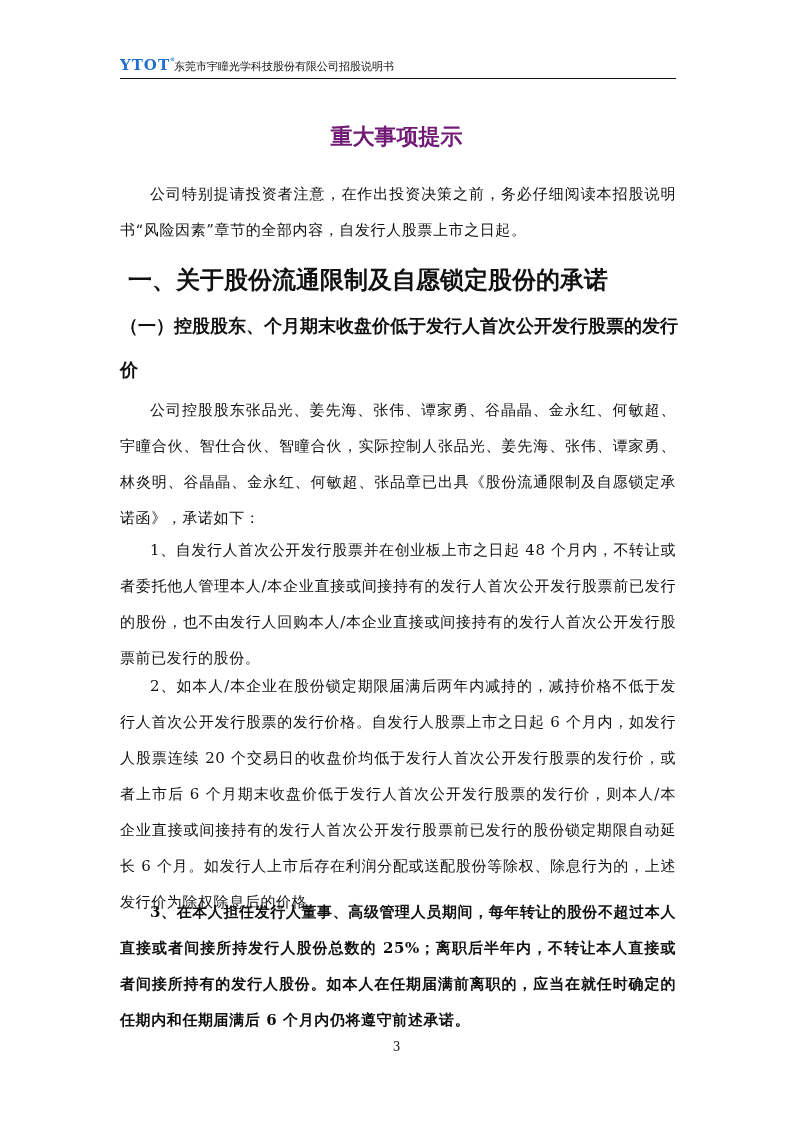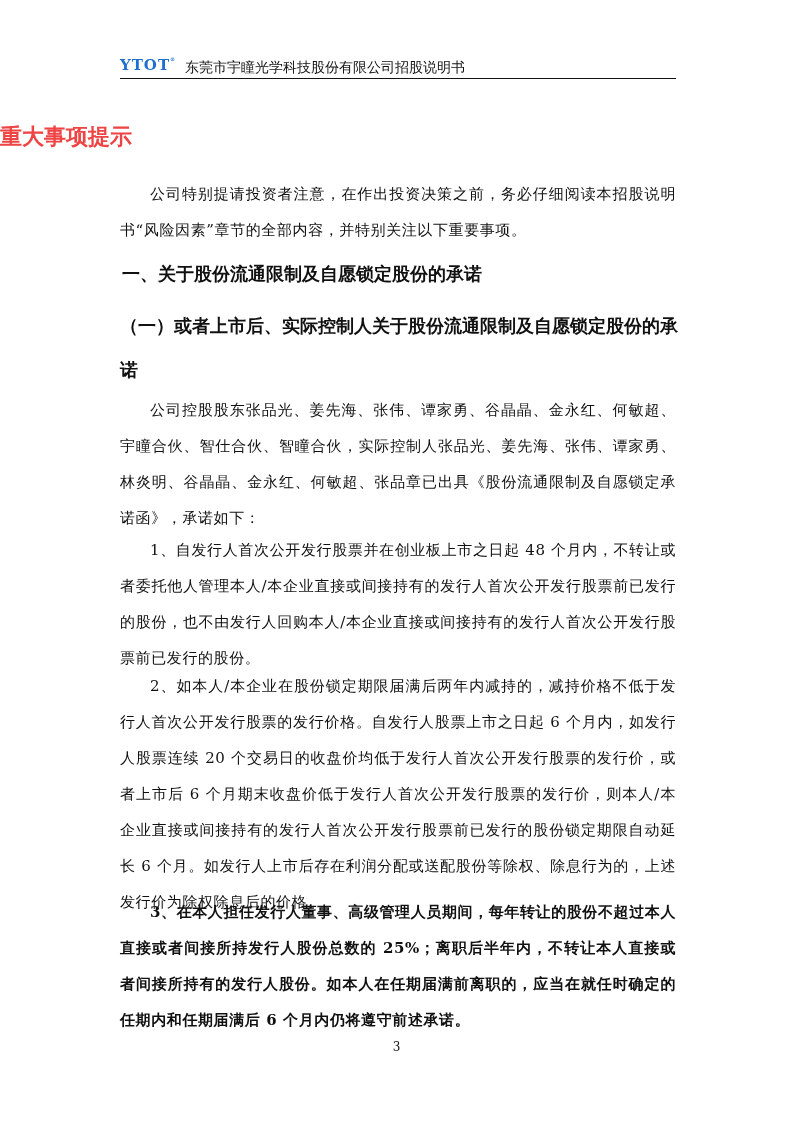--- a/index.html
+++ b/index.html
@@ -3,48 +3,48 @@
 <meta charset="utf-8">
 <style>
   html, body { margin: 0; padding: 0; background: #ffffff; }
   body { width: 793px; height: 1122px; position: relative; overflow: hidden;
          font-family: "DejaVu Serif", "Liberation Serif", serif; color: #111; }
   .header { position: absolute; left: 120px; top: 56px; width: 556px; height: 22px;
             border-bottom: 1.5px solid #111; }
   .logo { position: absolute; left: 0; top: 0; font-family: "DejaVu Serif", serif;
           font-weight: bold; font-size: 15px; color: #1f6fd1; letter-spacing: 1px; }
   .logo sup { font-size: 5px; vertical-align: top; }
-  .header-title { position: absolute; left: 65px; top: 3px; font-family: "DejaVu Sans", sans-serif;
-                  font-size: 14px; color: #111; }
-  .page-title { position: absolute; left: 0; width: 793px; top: 122px; 
-                font-family: "DejaVu Sans", sans-serif; font-size: 22px; font-weight: bold; color: #ef4444; }
+  .header-title { position: absolute; left: 54px; top: 3px; font-family: "DejaVu Sans", sans-serif;
+                  font-size: 11px; color: #111; }
+  .page-title { position: absolute; left: 0; width: 793px; top: 122px; text-align: center;
+                font-family: "DejaVu Sans", sans-serif; font-size: 22px; font-weight: bold; color: #701a75; }
   .para { position: absolute; left: 120px; width: 556px; font-size: 15px; line-height: 36px;
           text-align: justify; text-indent: 30px; margin: 0; letter-spacing: 0.6px; }
   .h1 { position: absolute; left: 120px; width: 560px; font-family: "DejaVu Sans", sans-serif;
-        font-size: 18px; font-weight: bold; line-height: 40px; margin: 2px; }
+        font-size: 24px; font-weight: bold; line-height: 40px; margin: 8px; }
   .h2 { position: absolute; left: 120px; width: 560px; font-family: "DejaVu Sans", sans-serif;
         font-size: 18px; font-weight: bold; line-height: 44px; margin: 0; }
   .page-number { position: absolute; left: 0; width: 793px; top: 1040px; text-align: center;
                  font-size: 12px; }
 </style>
 </head>
 <body>
 
 <div class="header">
   <span class="logo"><span>YTOT</span><sup>®</sup></span>
   <span class="header-title">东莞市宇瞳光学科技股份有限公司招股说明书</span>
 </div>
 
 <div class="page-title">重大事项提示</div>
 
-<p class="para" style="top:176px;">公司特别提请投资者注意，在作出投资决策之前，务必仔细阅读本招股说明书“风险因素”章节的全部内容，并特别关注以下重要事项。</p>
+<p class="para" style="top:176px;">公司特别提请投资者注意，在作出投资决策之前，务必仔细阅读本招股说明书“风险因素”章节的全部内容，自发行人股票上市之日起。</p>
 
 <h1 class="h1" style="top:252px;">一、关于股份流通限制及自愿锁定股份的承诺</h1>
 
-<h2 class="h2" style="top:304px;">（一）或者上市后、实际控制人关于股份流通限制及自愿锁定股份的承诺</h2>
+<h2 class="h2" style="top:304px;">（一）控股股东、个月期末收盘价低于发行人首次公开发行股票的发行价</h2>
 
 <p class="para" style="top:394px;font-family:Liberation Mono, monospace;">公司控股股东张品光、姜先海、张伟、谭家勇、谷晶晶、金永红、何敏超、宇瞳合伙、智仕合伙、智瞳合伙，实际控制人张品光、姜先海、张伟、谭家勇、林炎明、谷晶晶、金永红、何敏超、张品章已出具《股份流通限制及自愿锁定承诺函》，承诺如下：</p>
 
 <p class="para" style="top:532px;">1、自发行人首次公开发行股票并在创业板上市之日起 48 个月内，不转让或者委托他人管理本人/本企业直接或间接持有的发行人首次公开发行股票前已发行的股份，也不由发行人回购本人/本企业直接或间接持有的发行人首次公开发行股票前已发行的股份。</p>
 
 <p class="para" style="top:668px;">2、如本人/本企业在股份锁定期限届满后两年内减持的，减持价格不低于发行人首次公开发行股票的发行价格。自发行人股票上市之日起 6 个月内，如发行人股票连续 20 个交易日的收盘价均低于发行人首次公开发行股票的发行价，或者上市后 6 个月期末收盘价低于发行人首次公开发行股票的发行价，则本人/本企业直接或间接持有的发行人首次公开发行股票前已发行的股份锁定期限自动延长 6 个月。如发行人上市后存在利润分配或送配股份等除权、除息行为的，上述发行价为除权除息后的价格。</p>
 
 <p class="para" style="top:894px;font-weight:bold;">3、在本人担任发行人董事、高级管理人员期间，每年转让的股份不超过本人直接或者间接所持发行人股份总数的 25%；离职后半年内，不转让本人直接或者间接所持有的发行人股份。如本人在任期届满前离职的，应当在就任时确定的任期内和任期届满后 6 个月内仍将遵守前述承诺。</p>
 
 <div class="page-number">3</div>

